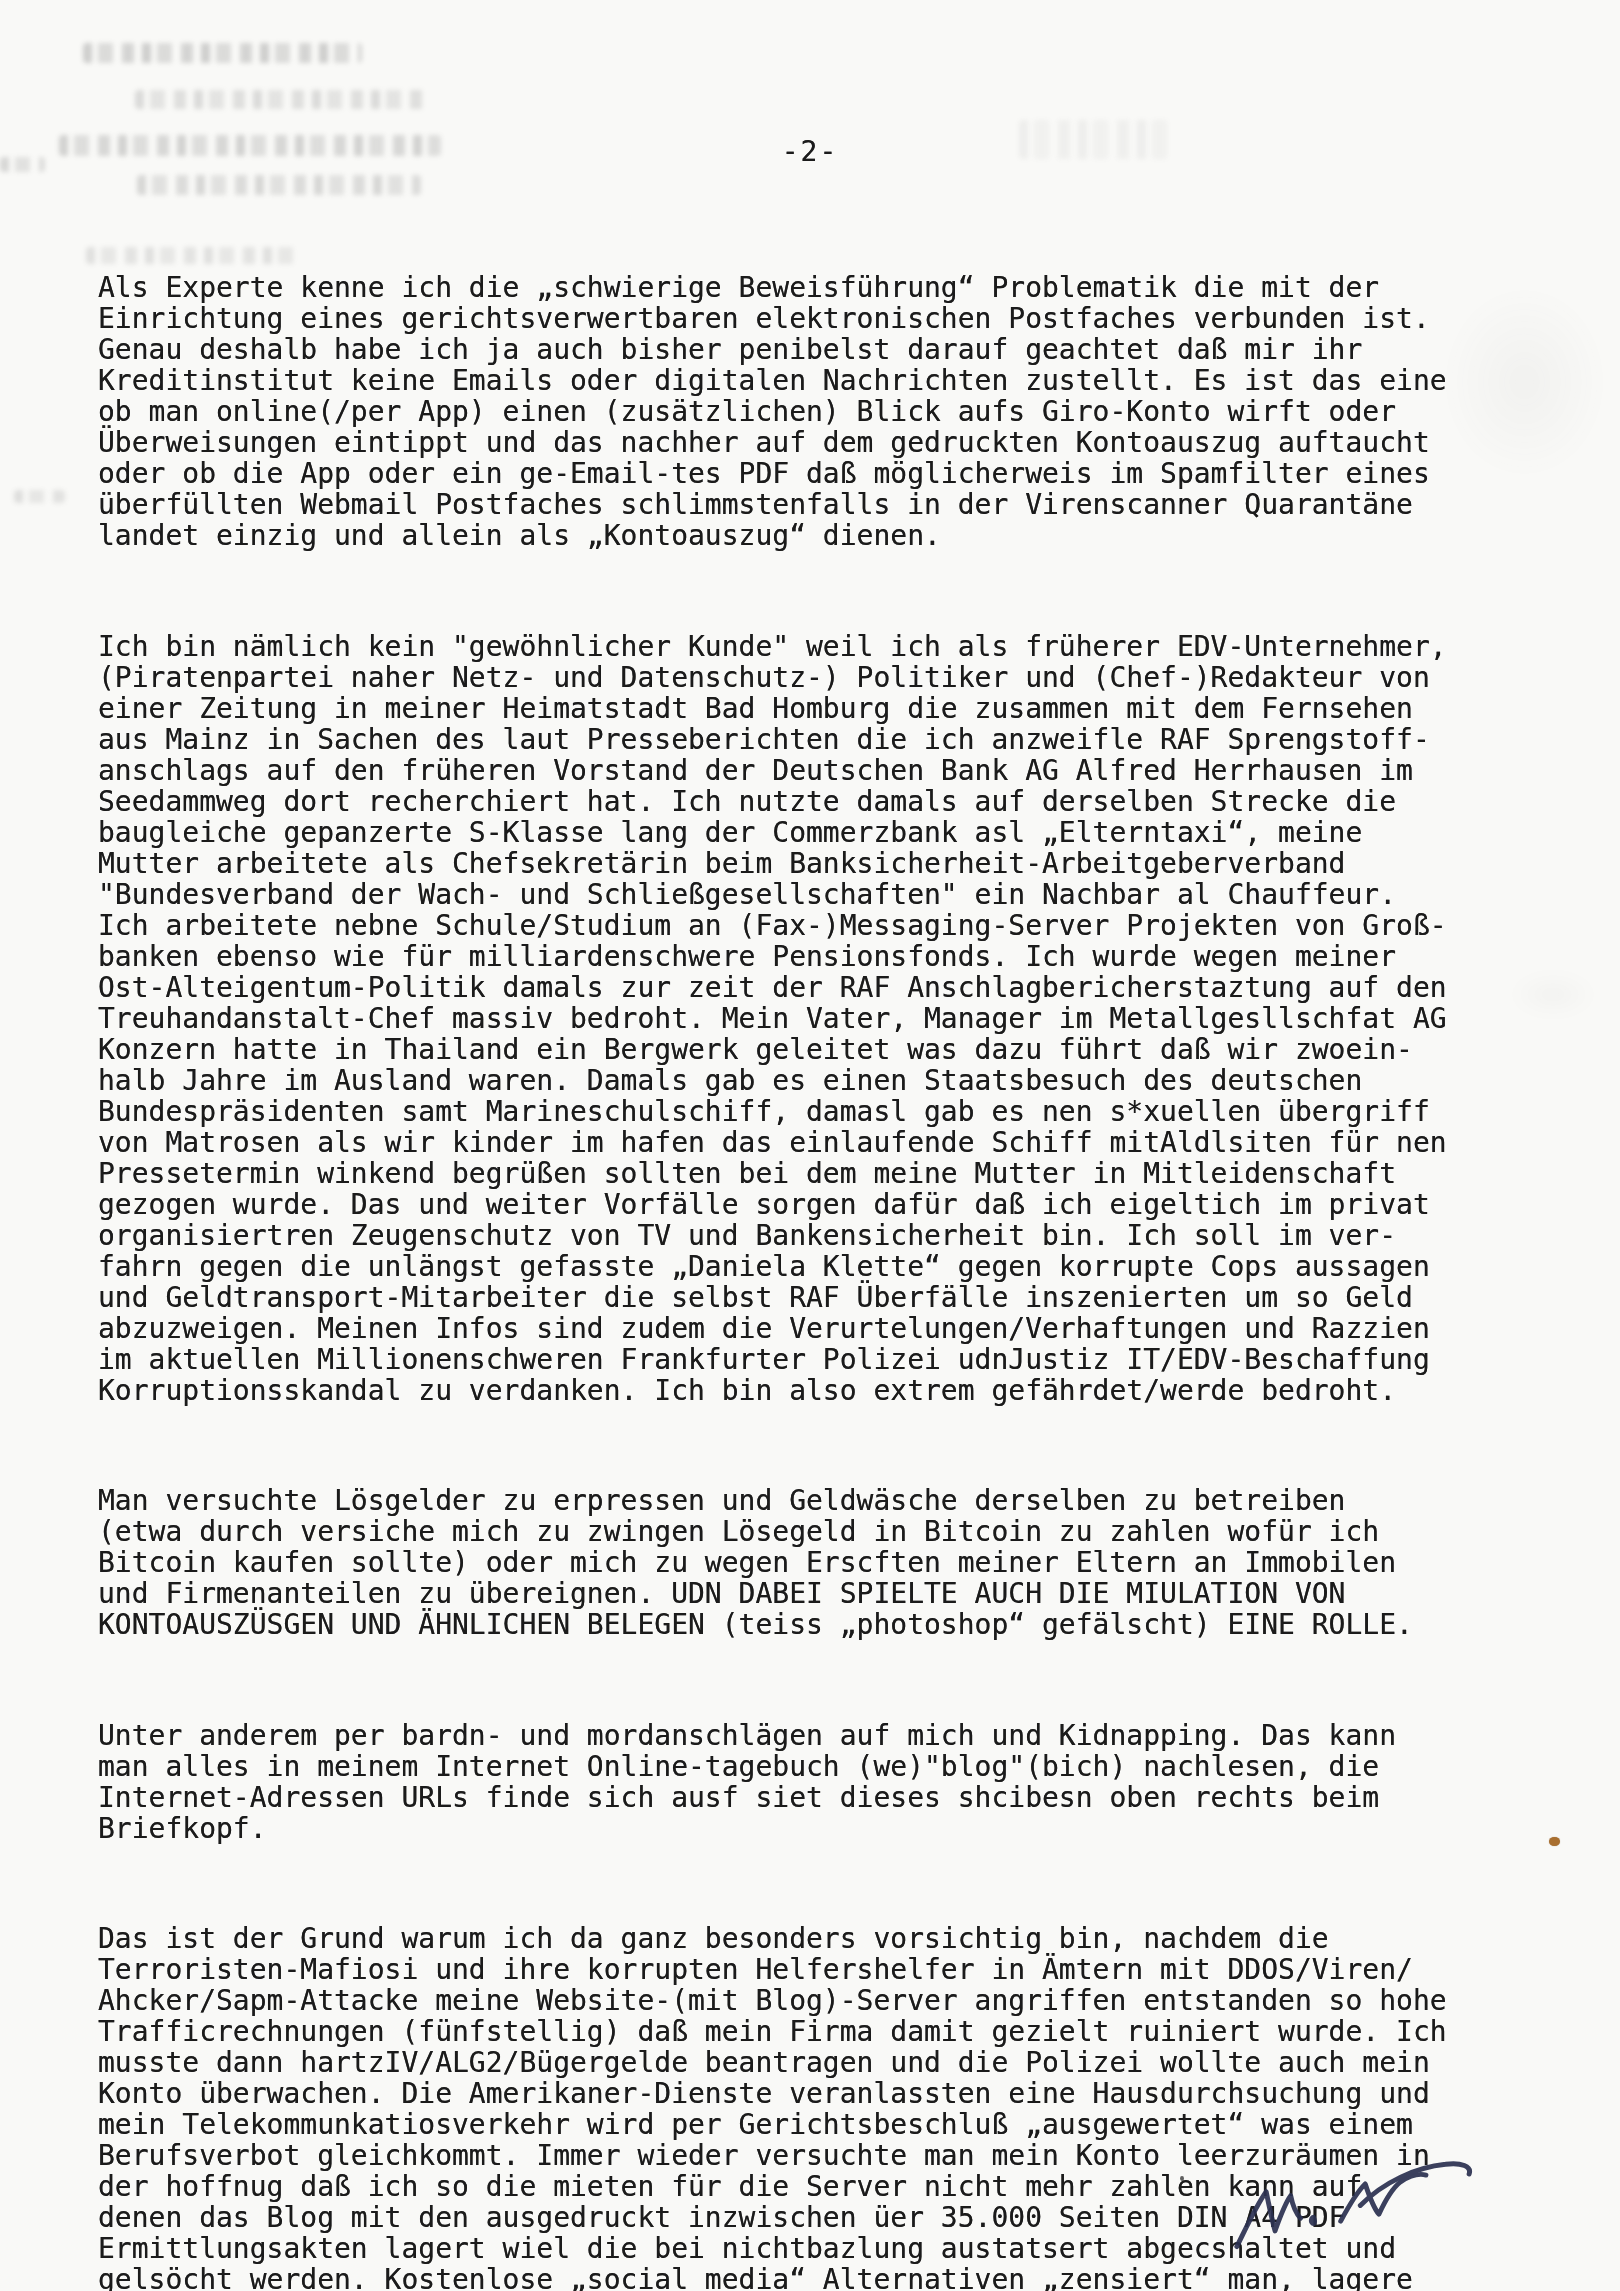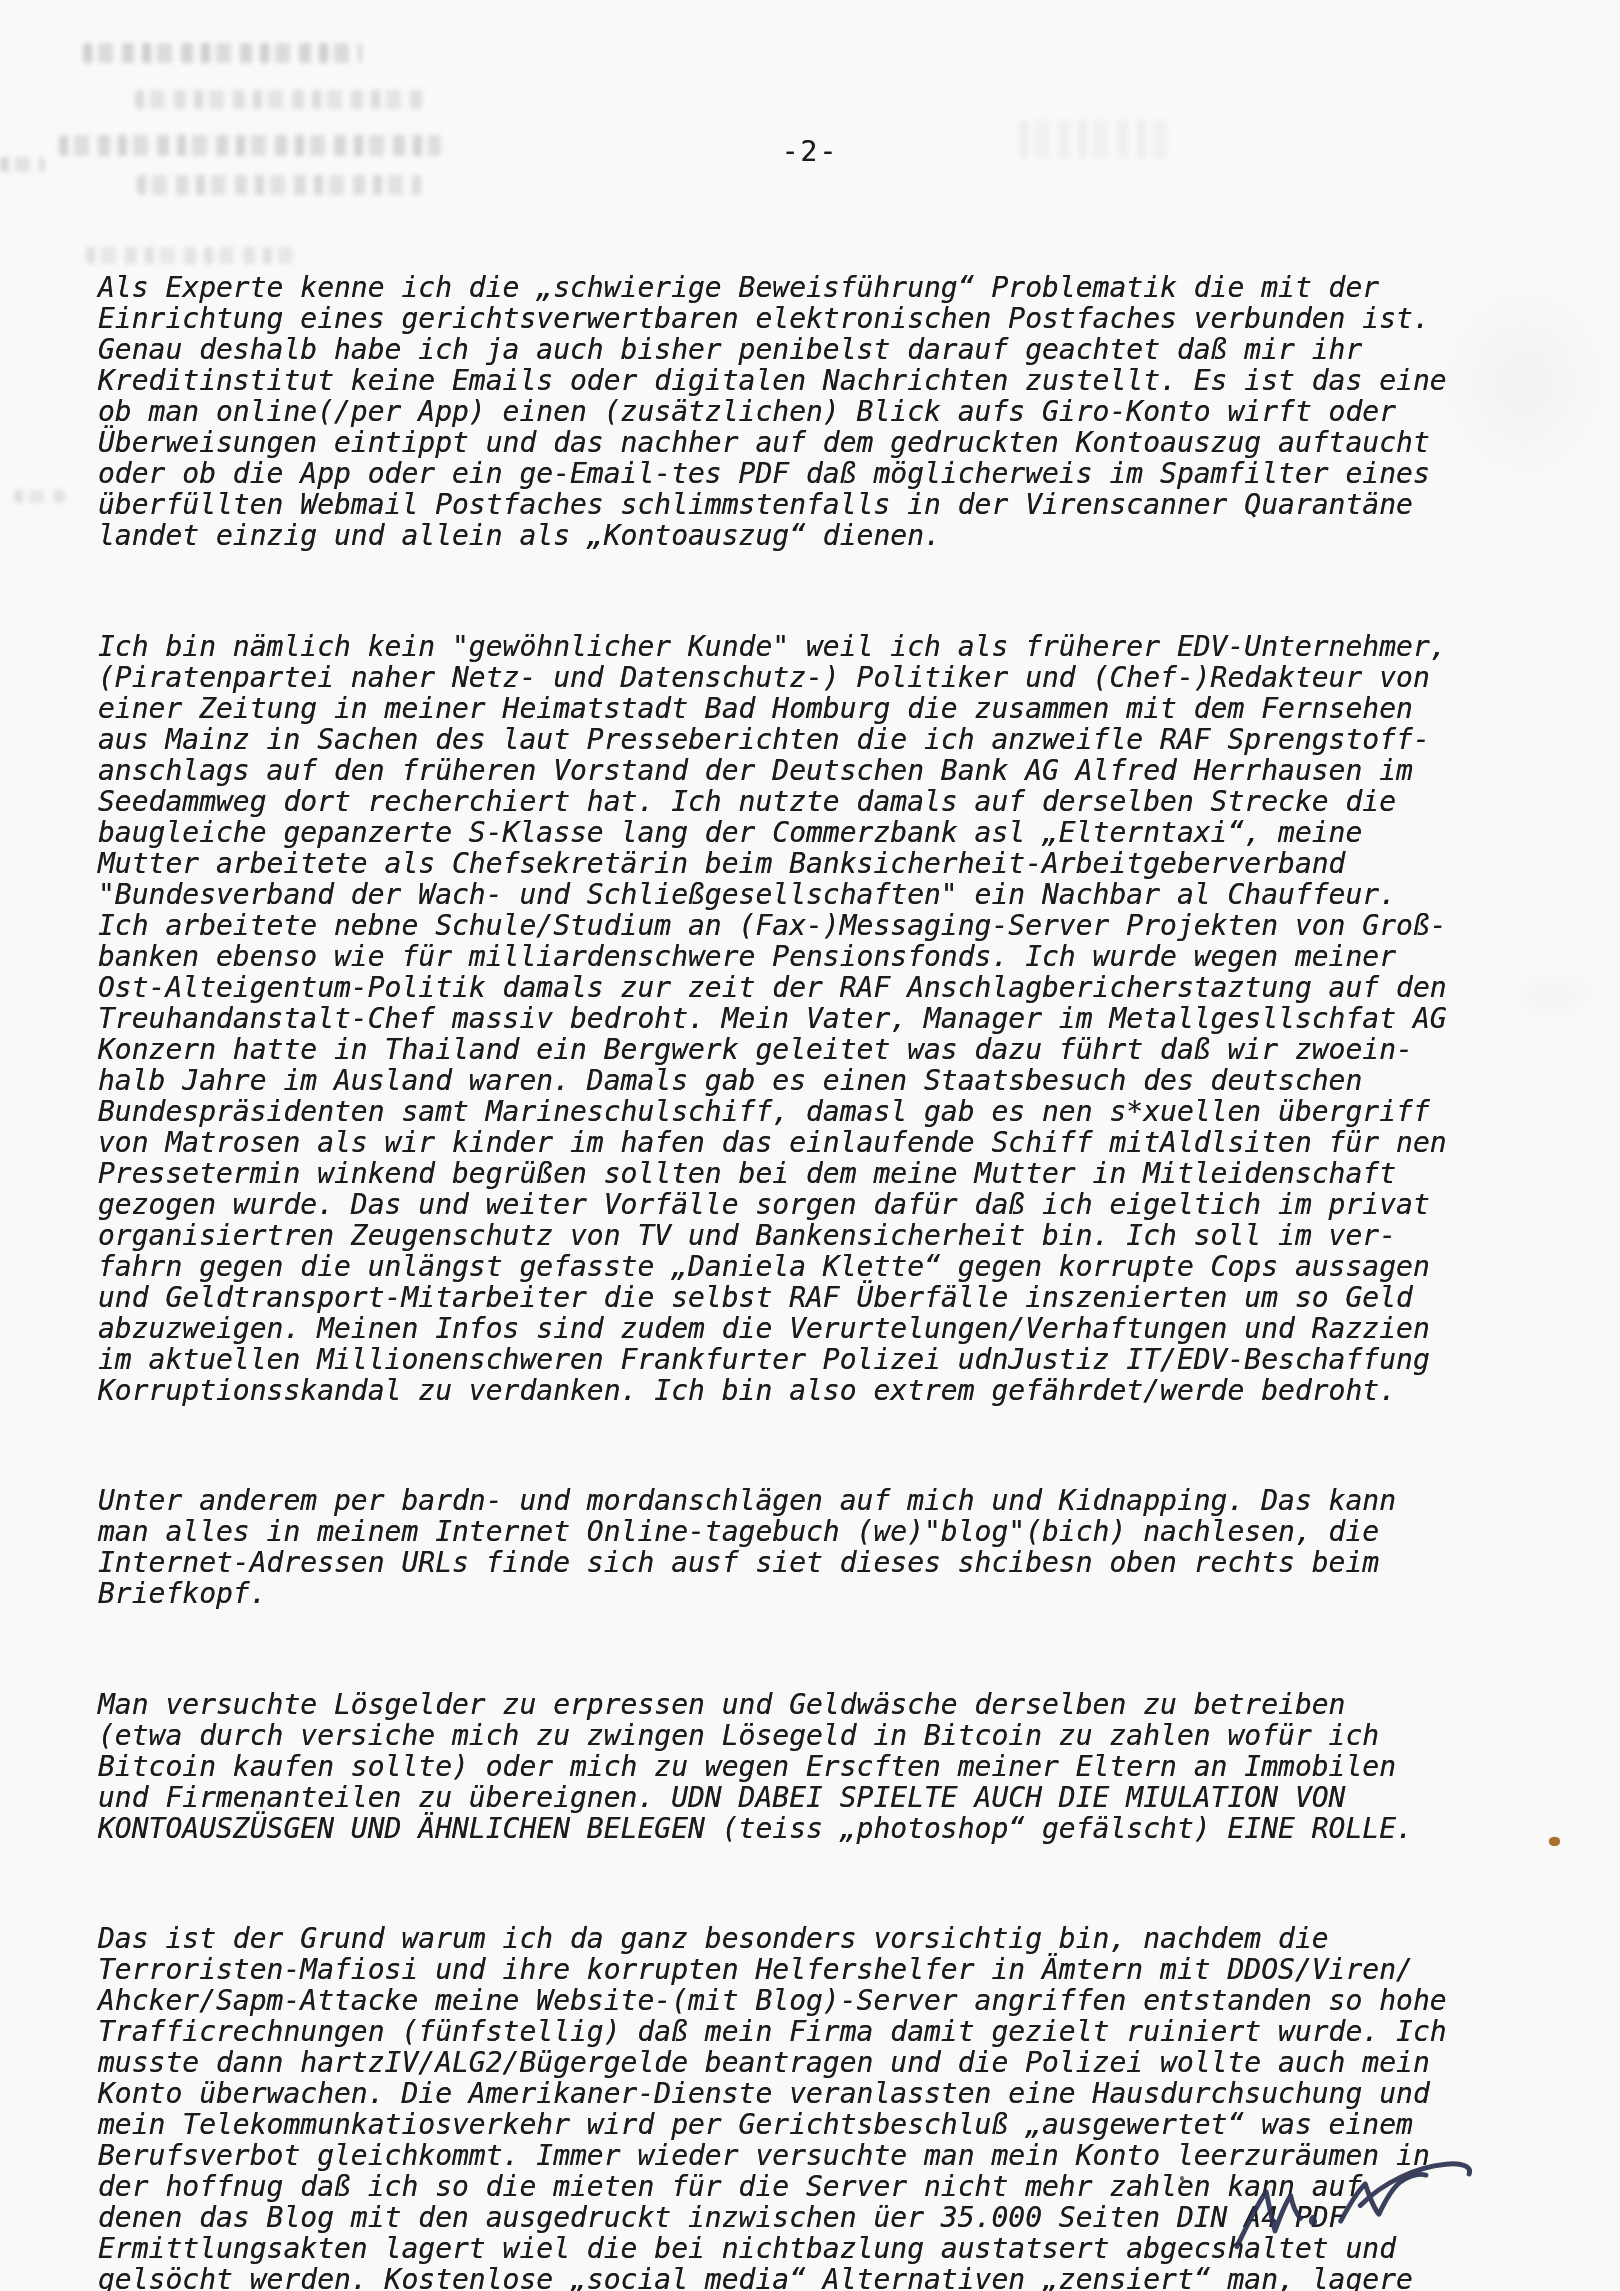--- a/index.html
+++ b/index.html
@@ -14,21 +14,21 @@
   
   .letter-body{
     position:absolute;
     left:98px;top:210px;
     font-size:28px;
     line-height:31px;
     white-space:pre;
     letter-spacing:0px;
     text-shadow:0 0 0.6px rgba(25,25,25,.75);
   }
-  .letter-body p{margin:0 0 17.6px 0;font-style:italic;}
+  .letter-body p{margin:0 0 17.6px 0;}
   .page-number{
     position:absolute;
     top:135px;left:810px;
     transform:translateX(-50%);
     font-size:28px;
     letter-spacing:2px;
     text-shadow:0 0 0.6px rgba(25,25,25,.75);
   }
   
   .smudge{
@@ -112,29 +112,29 @@
 Bundespräsidenten samt Marineschulschiff, damasl gab es nen s*xuellen übergriff
 von Matrosen als wir kinder im hafen das einlaufende Schiff mitAldlsiten für nen
 Pressetermin winkend begrüßen sollten bei dem meine Mutter in Mitleidenschaft
 gezogen wurde. Das und weiter Vorfälle sorgen dafür daß ich eigeltich im privat
 organisiertren Zeugenschutz von TV und Bankensicherheit bin. Ich soll im ver-
 fahrn gegen die unlängst gefasste „Daniela Klette“ gegen korrupte Cops aussagen
 und Geldtransport-Mitarbeiter die selbst RAF Überfälle inszenierten um so Geld
 abzuzweigen. Meinen Infos sind zudem die Verurtelungen/Verhaftungen und Razzien
 im aktuellen Millionenschweren Frankfurter Polizei udnJustiz IT/EDV-Beschaffung
 Korruptionsskandal zu verdanken. Ich bin also extrem gefährdet/werde bedroht.</p>
-    <p>Unter anderem per bardn- und mordanschlägen auf mich und Kidnapping. Das kann
-man alles in meinem Internet Online-tagebuch (we)"blog"(bich) nachlesen, die
-Internet-Adressen URLs finde sich ausf siet dieses shcibesn oben rechts beim
-Briefkopf.</p>
     <p>Man versuchte Lösgelder zu erpressen und Geldwäsche derselben zu betreiben
 (etwa durch versiche mich zu zwingen Lösegeld in Bitcoin zu zahlen wofür ich
 Bitcoin kaufen sollte) oder mich zu wegen Erscften meiner Eltern an Immobilen
 und Firmenanteilen zu übereignen. UDN DABEI SPIELTE AUCH DIE MIULATION VON
 KONTOAUSZÜSGEN UND ÄHNLICHEN BELEGEN (teiss „photoshop“ gefälscht) EINE ROLLE.</p>
+    <p>Unter anderem per bardn- und mordanschlägen auf mich und Kidnapping. Das kann
+man alles in meinem Internet Online-tagebuch (we)"blog"(bich) nachlesen, die
+Internet-Adressen URLs finde sich ausf siet dieses shcibesn oben rechts beim
+Briefkopf.</p>
     <p>Das ist der Grund warum ich da ganz besonders vorsichtig bin, nachdem die
 Terroristen-Mafiosi und ihre korrupten Helfershelfer in Ämtern mit DDOS/Viren/
 Ahcker/Sapm-Attacke meine Website-(mit Blog)-Server angriffen entstanden so hohe
 Trafficrechnungen (fünfstellig) daß mein Firma damit gezielt ruiniert wurde. Ich
 musste dann hartzIV/ALG2/Bügergelde beantragen und die Polizei wollte auch mein
 Konto überwachen. Die Amerikaner-Dienste veranlassten eine Hausdurchsuchung und
 mein Telekommunkatiosverkehr wird per Gerichtsbeschluß „ausgewertet“ was einem
 Berufsverbot gleichkommt. Immer wieder versuchte man mein Konto leerzuräumen in
 der hoffnug daß ich so die mieten für die Server nicht mehr zahlen kann auf
 denen das Blog mit den ausgedruckt inzwischen üer 35.000 Seiten DIN A4 PDF

